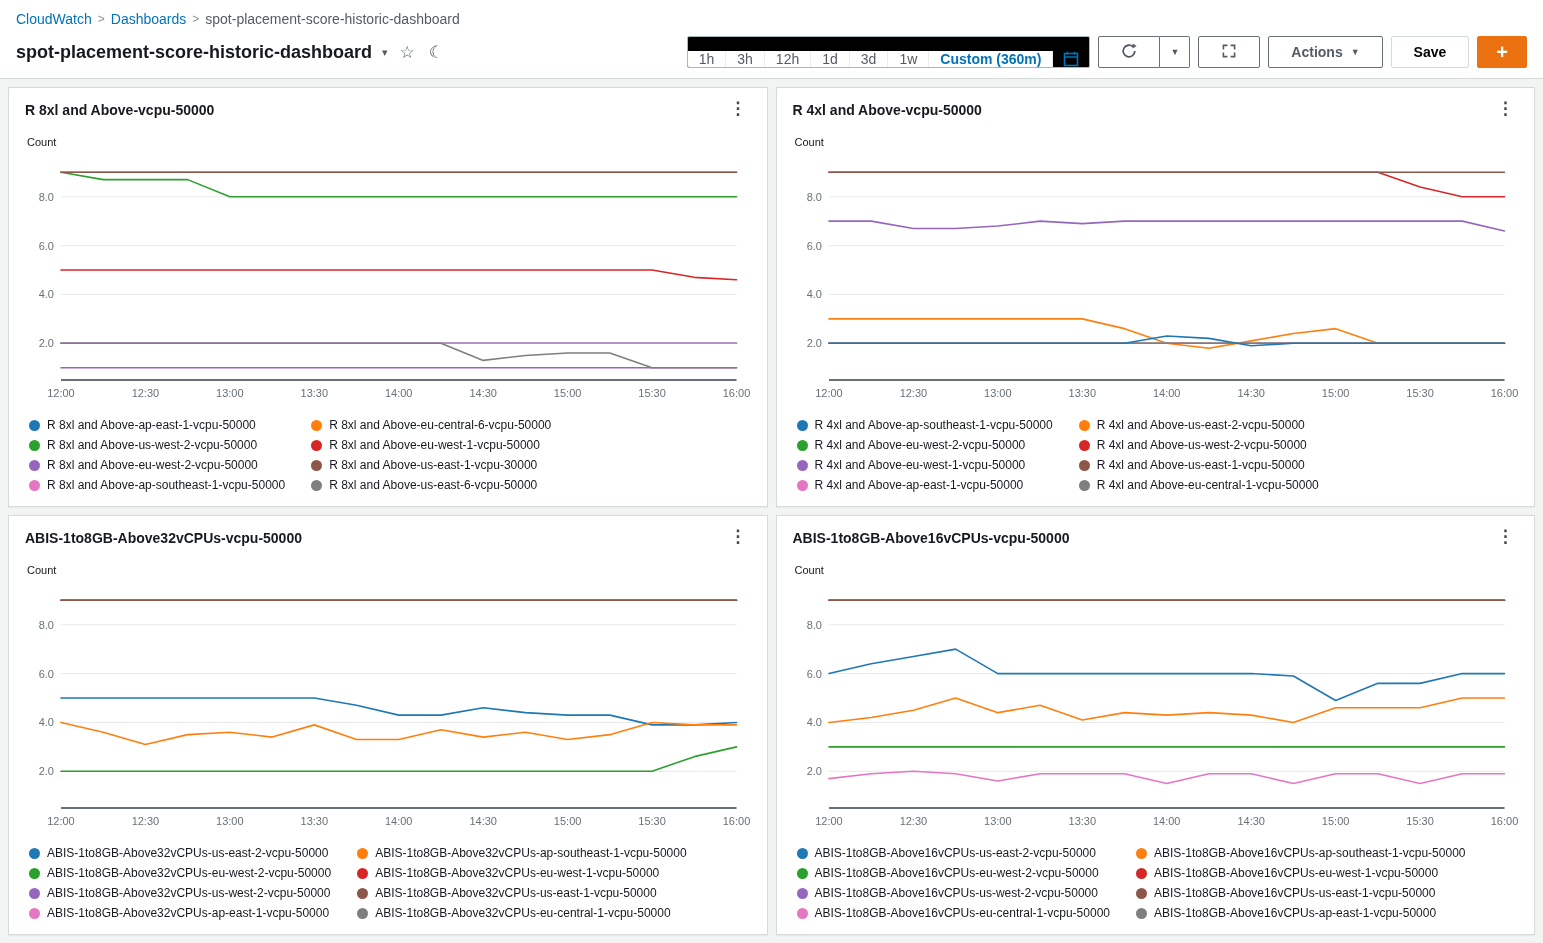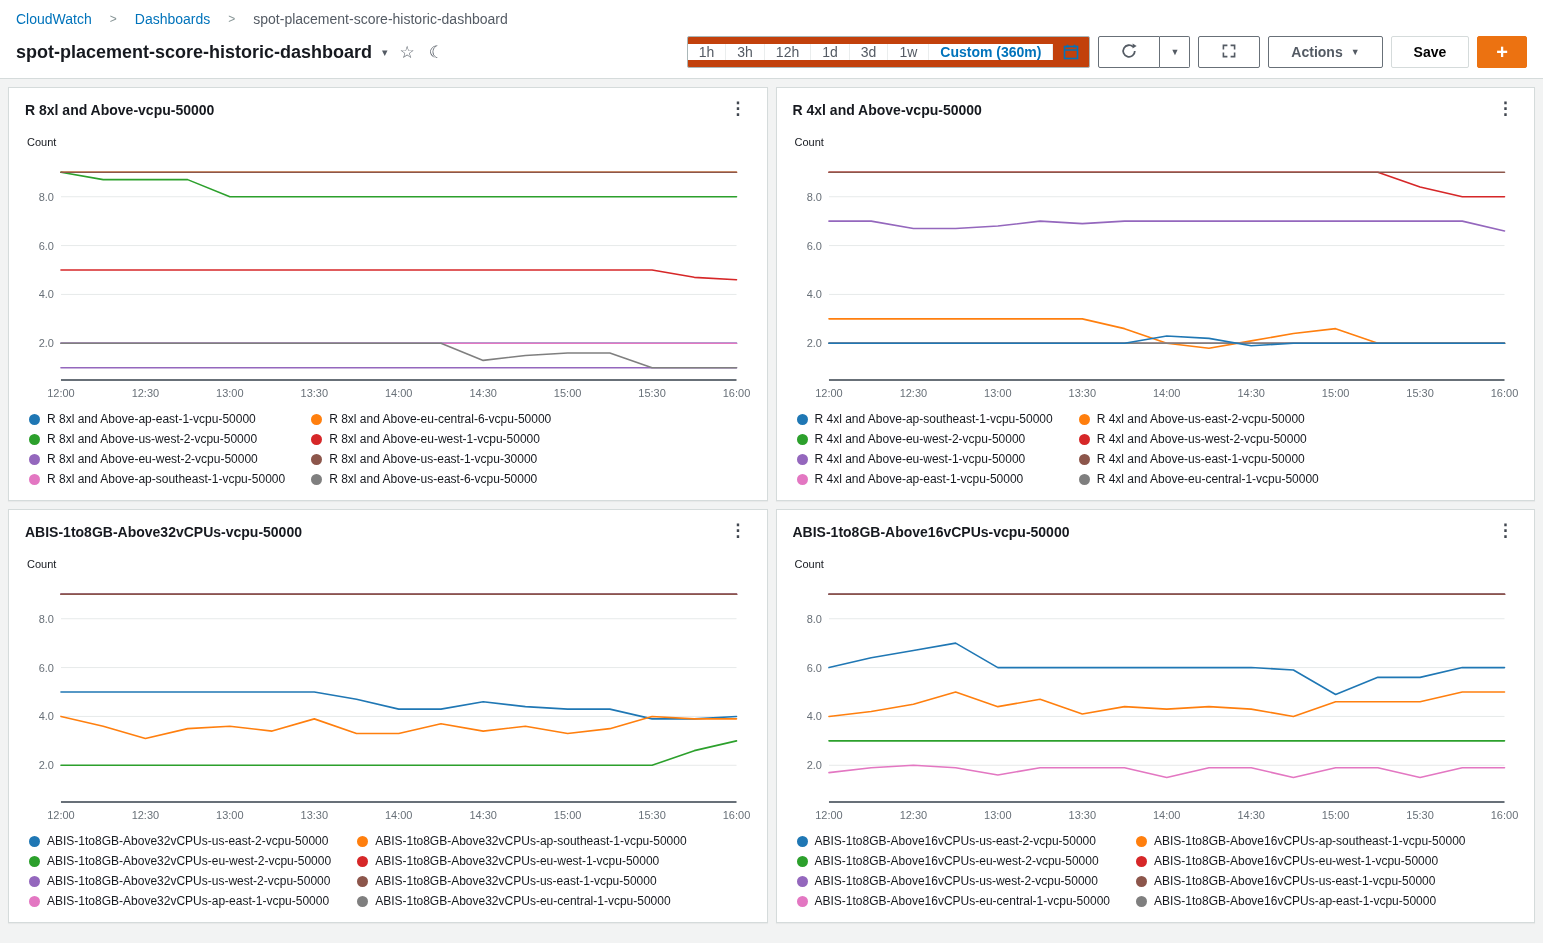--- a/index.html
+++ b/index.html
@@ -1,32 +1,32 @@
 <!DOCTYPE html>
 <html><head>
 <meta charset="utf-8">
 <style>
   * { box-sizing: border-box; margin: 0; padding: 0; }
   html,body { width:1543px; min-height:943px; background:#f2f3f3; font-family:"Liberation Sans", sans-serif; color:#16191f; }
 
   
   .site-header { background:#fff; border-bottom:1px solid #d5dbdb; padding:0 16px 10px; }
-  .breadcrumb { display:flex; align-items:center; gap:18px; padding:11px 0 9px; font-size:14px; }
+  .breadcrumb { display:flex; align-items:center; gap:6px; padding:11px 0 9px; font-size:14px; }
   .breadcrumb a { color:#0073bb; text-decoration:none; cursor:pointer; }
   .crumb-sep { color:#879596; font-size:12px; }
   .crumb-current { color:#545b64; }
 
   .title-row { display:flex; align-items:center; justify-content:space-between; }
   .title-left { display:flex; align-items:center; gap:10px; }
   .page-title { font-size:18px; font-weight:bold; color:#16191f; }
   .title-caret { font-size:11px; color:#545b64; cursor:pointer; }
   .icon-btn { background:none; border:none; cursor:pointer; font-size:17px; color:#545b64; line-height:1; padding:2px; }
 
   .title-controls { display:flex; align-items:center; gap:8px; }
-  .seg-group { display:flex; align-items:center; height:32px; background:#c2410c; border:1px solid #aab7b8; border-radius:2px; overflow:hidden; }
+  .seg-group { display:flex; align-items:flex-end; height:32px; background:#000000; border:1px solid #aab7b8; border-radius:2px; overflow:hidden; }
   .seg-item { display:flex; align-items:center; padding:0 11px; font-size:14px; color:#545b64; cursor:pointer; border-right:1px solid #eaeded; background:#fff; border-top:none; border-bottom:none; border-left:none; }
   .seg-item:last-child { border-right:none; }
   .seg-custom { color:#0073bb; font-weight:bold; }
   .seg-cal { display:flex; align-items:center; padding:0 10px; cursor:pointer; }
 
   .btn { height:32px; display:inline-flex; align-items:center; gap:8px; padding:0 22px; background:#fff; border:1px solid #687078; border-radius:2px; font-size:14px; font-weight:bold; color:#545b64; cursor:pointer; }
   .btn:disabled { border-color:#d5dbdb; color:#000000; cursor:default; }
   .split { display:flex; }
   .split .btn:first-child { border-top-right-radius:0; border-bottom-right-radius:0; }
   .split .btn:last-child { border-left:none; border-top-left-radius:0; border-bottom-left-radius:0; padding:0 10px; }
@@ -35,21 +35,21 @@
 
   
   .dash-grid { display:grid; grid-template-columns:1fr 1fr; gap:8px; padding:8px; }
   .panel { background:#fff; border:1px solid #d5dbdb; box-shadow:0 1px 1px rgba(0,0,0,0.04); padding:12px 16px 14px; }
   .panel-head { display:flex; align-items:flex-start; justify-content:space-between; }
   .panel-title { font-size:14px; font-weight:bold; color:#16191f; padding-top:2px; }
   .menu-dots { background:none; border:none; font-size:17px; font-weight:bold; color:#414750; cursor:pointer; line-height:1; padding:0 4px; }
   .ylabel { font-size:11px; color:#16191f; margin:18px 0 2px 2px; }
   svg.chart { display:block; width:100%; height:252px; }
   svg.chart text { font-family:"Liberation Sans", sans-serif; font-size:11px; fill:#687078; }
-  .legend { margin-top:10px; display:grid; grid-template-columns:auto auto; justify-content:start; column-gap:26px; row-gap:6px; margin-left:4px; }
+  .legend { margin-top:16px; display:grid; grid-template-columns:auto auto; justify-content:start; column-gap:26px; row-gap:6px; margin-left:4px; }
   .legend-item { display:flex; align-items:center; gap:7px; cursor:pointer; }
   .legend-item .dot { width:11px; height:11px; border-radius:50%; flex:0 0 auto; }
   .legend-item .legend-label { font-size:12px; color:#16191f; white-space:nowrap; }
 </style>
 </head>
 <body>
 
 <header class="site-header">
   <nav class="breadcrumb">
     <a>CloudWatch</a>

